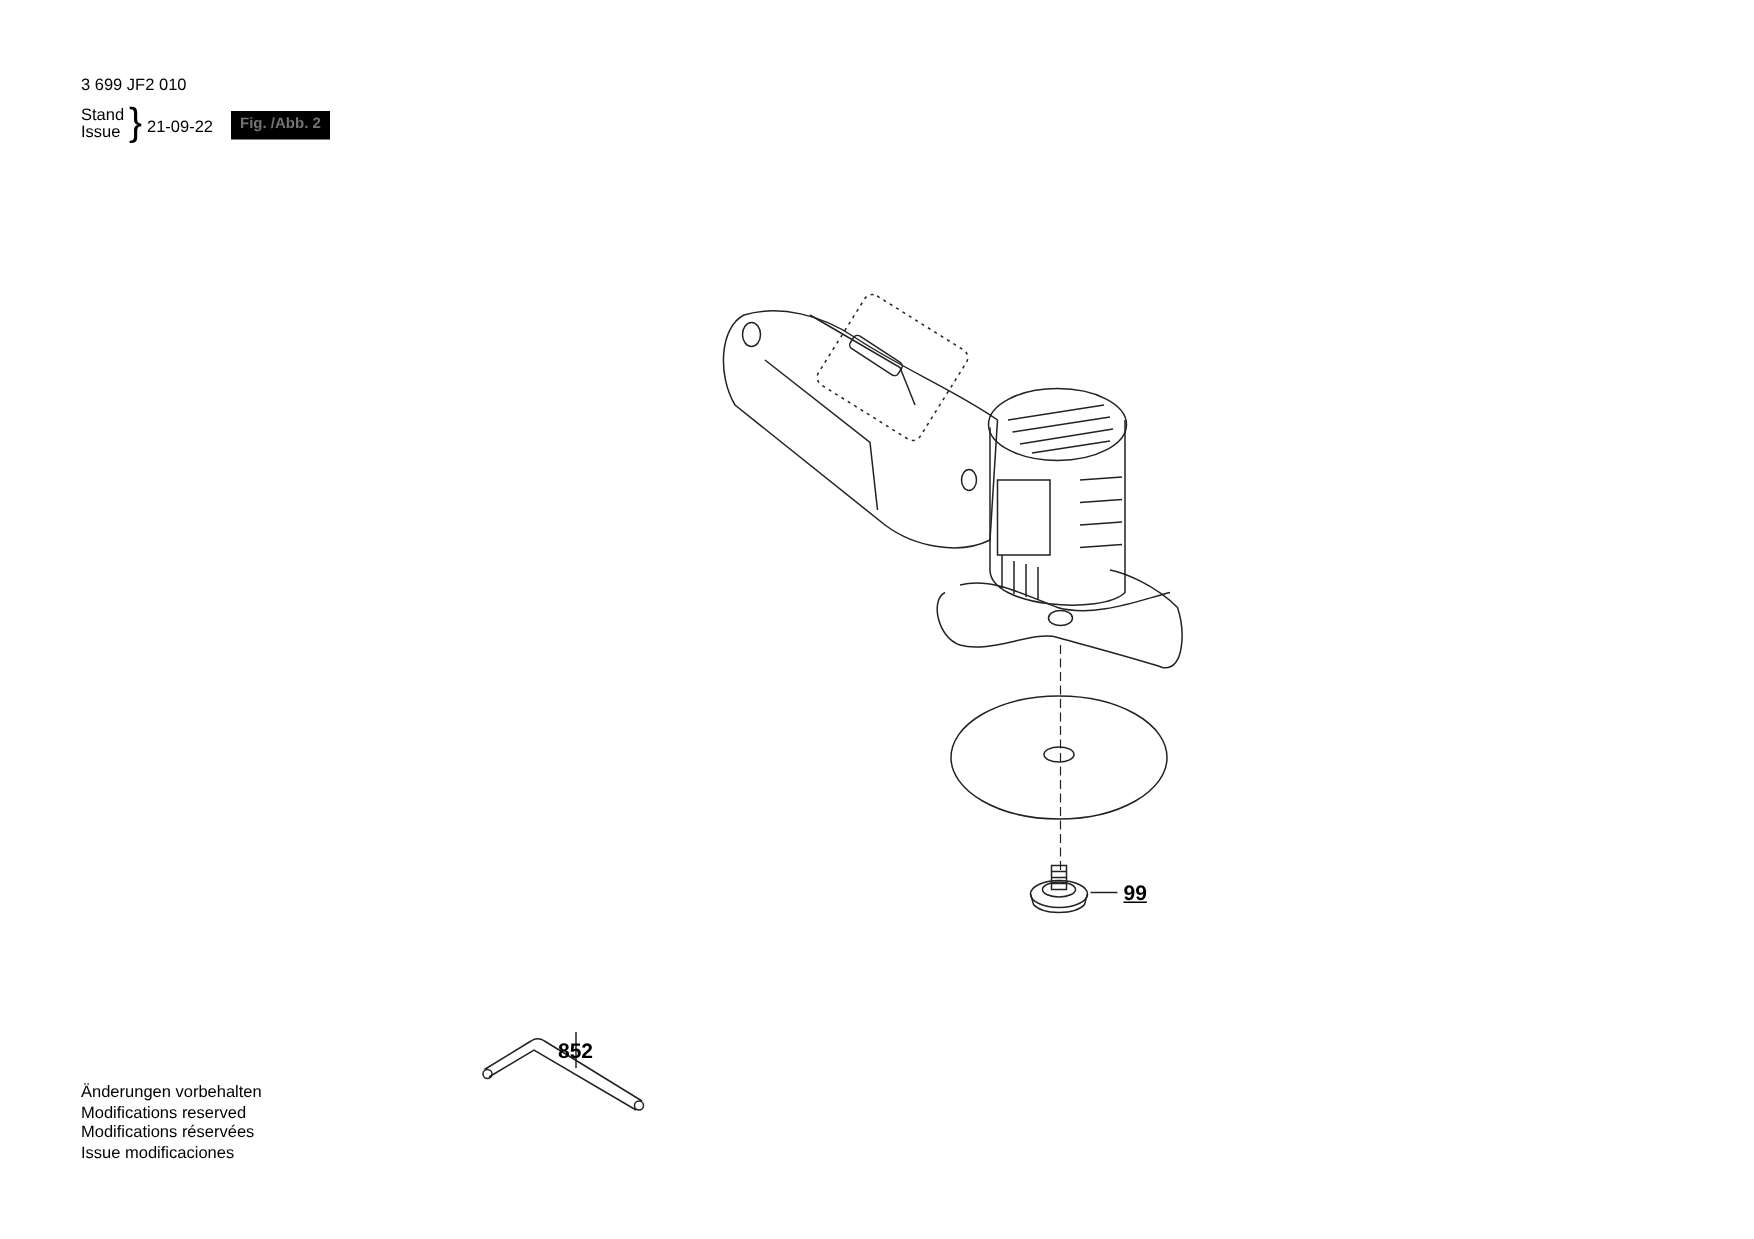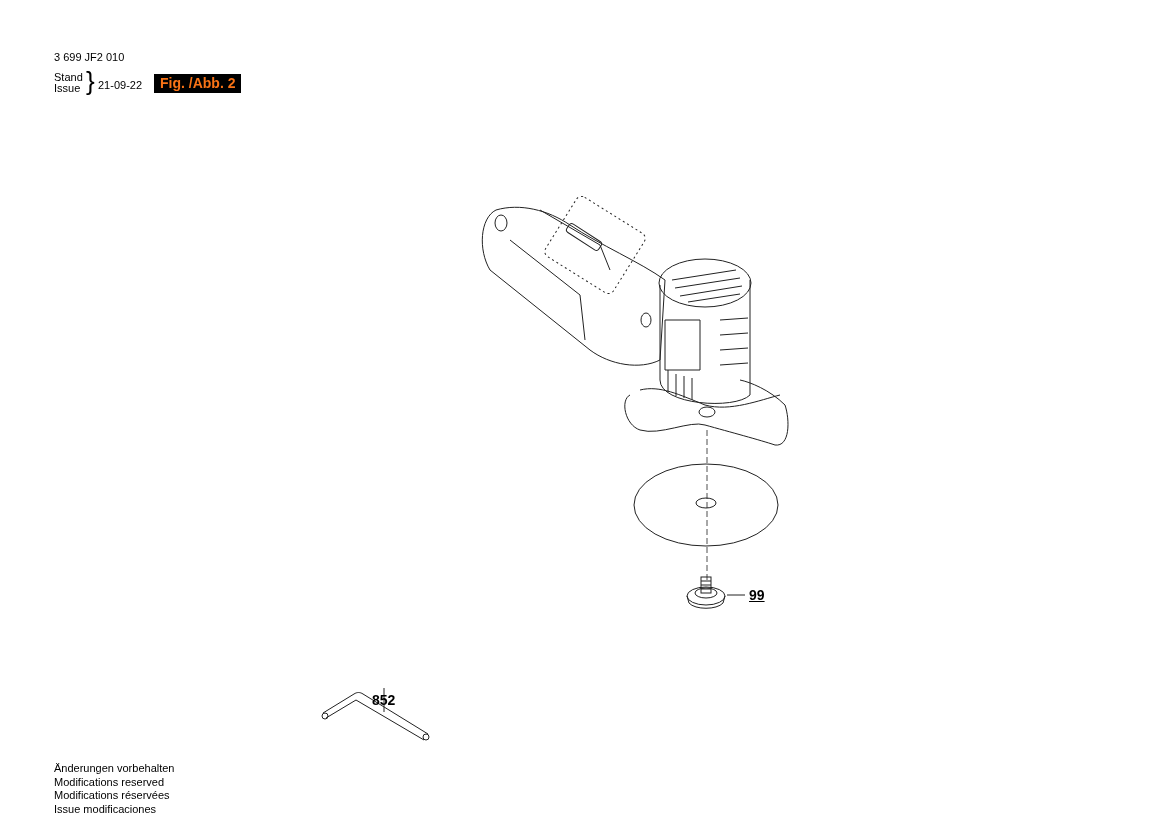--- a/index.html
+++ b/index.html
@@ -3,23 +3,23 @@
 <meta charset="utf-8">
 <style>
   html, body { margin:0; padding:0; background:#fff; }
   body { width:1169px; height:826px; position:relative; overflow:hidden;
          font-family:"Liberation Sans", sans-serif; color:#000; }
   .abs { position:absolute; }
   .doc-number { left:54px; top:51px; font-size:11px; }
   .stand { left:54px; top:72px; font-size:11px; line-height:11px; }
   .brace { left:86px; top:68px; font-size:26px; line-height:26px; font-weight:300; }
   .issue-date { left:98px; top:79px; font-size:11px; }
-  .fig-label { left:154px; top:74px; background:#000; color:#f97316; font-weight:bold;
-               font-size:14px; padding:1px 6px 2px 6px; line-height:16px; }
-  .footer { left:54px; top:762px; font-size:11px; line-height:13.5px; }
+  .fig-label { left:154px; top:74px; background:#000; color:#737373; font-weight:bold;
+               font-size:10px; padding:1px 6px 2px 6px; line-height:16px; }
+  .footer { left:54px; top:722px; font-size:11px; line-height:13.5px; }
   .callout { font-weight:bold; font-size:14px; }
   svg.drawing { position:absolute; left:0; top:0; }
 </style>
 </head>
 <body>
 
 <div class="abs doc-number">3 699 JF2 010</div>
 <div class="abs stand">
   <div>Stand</div>
   <div>Issue</div>

